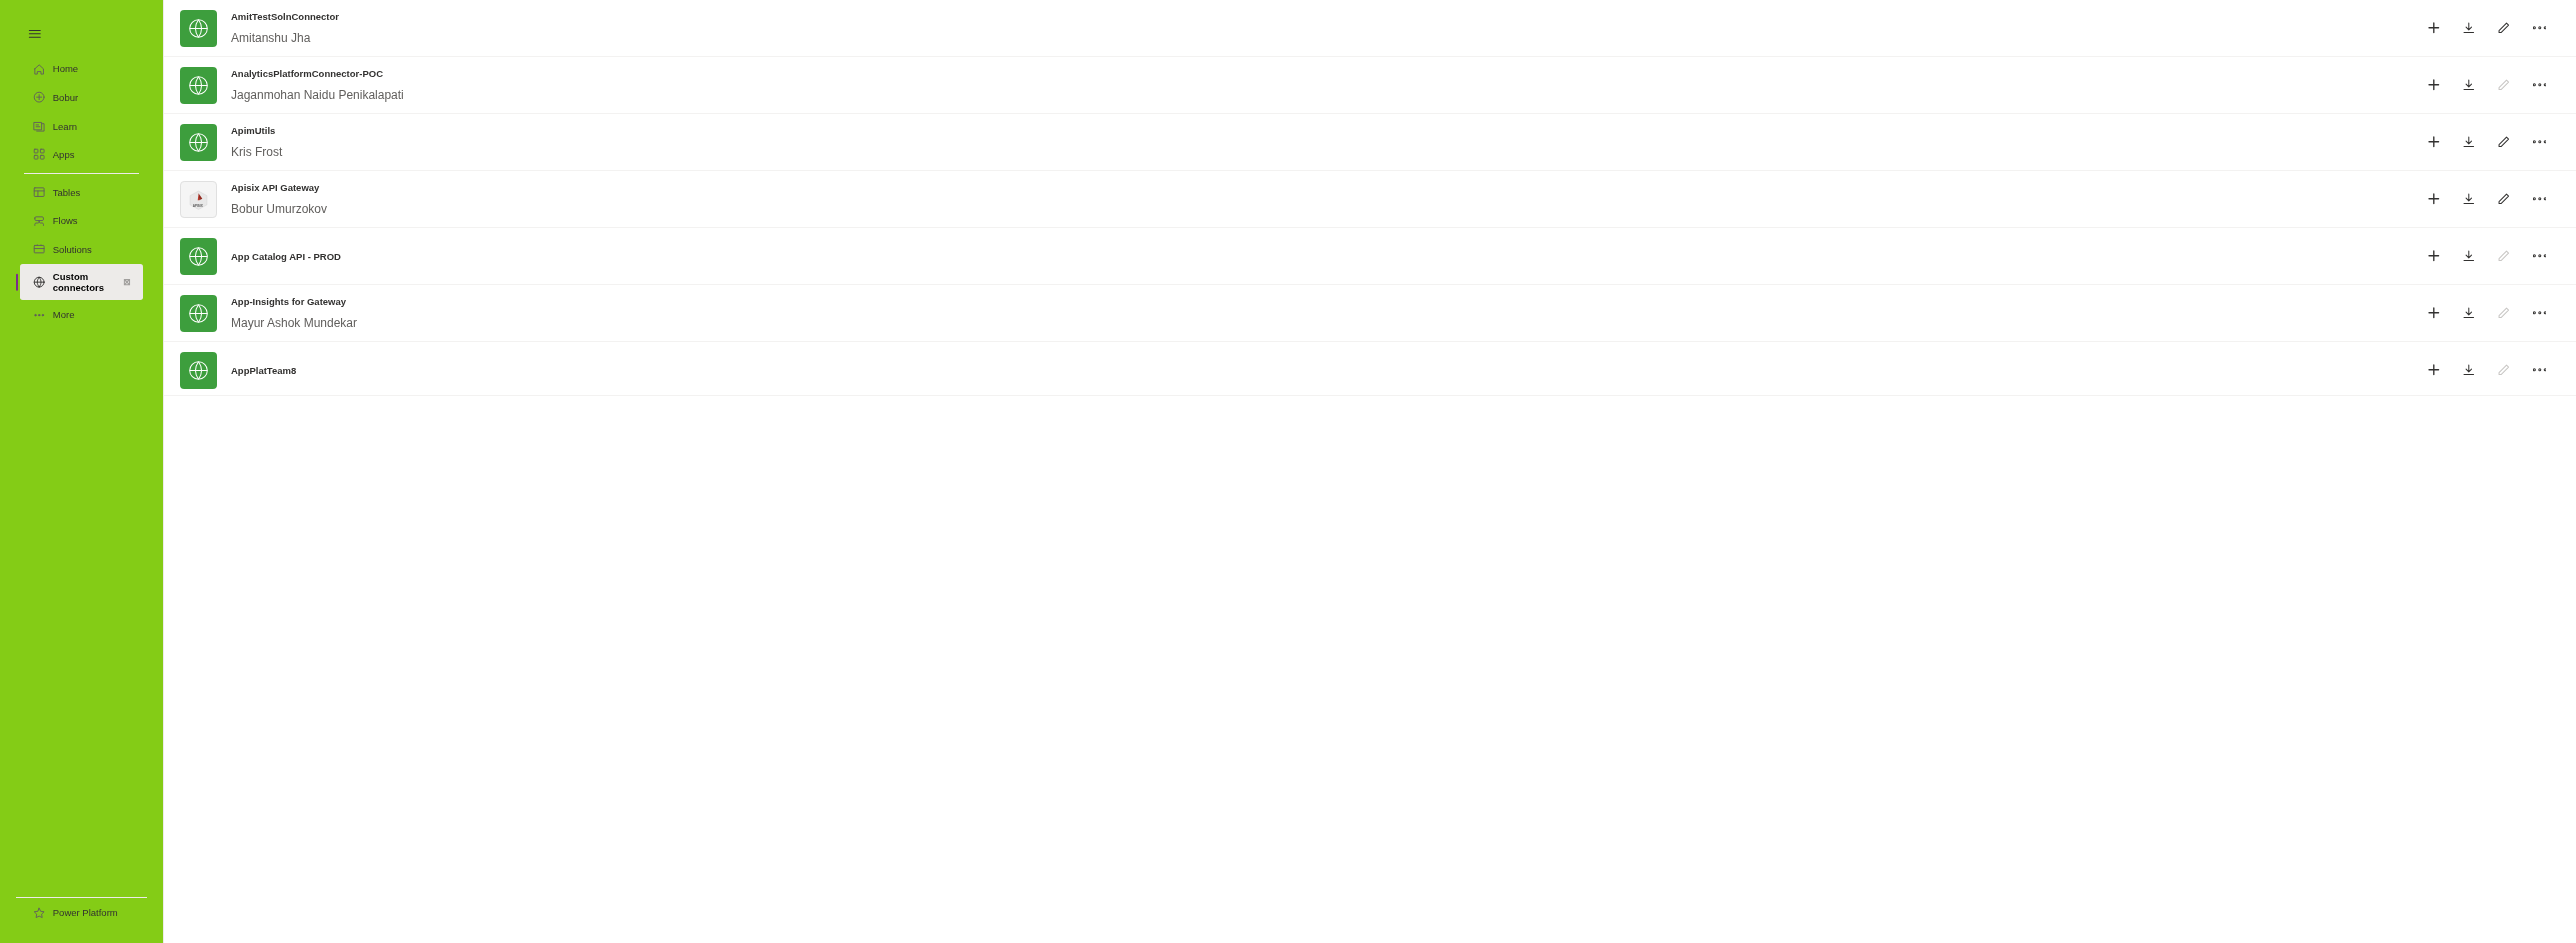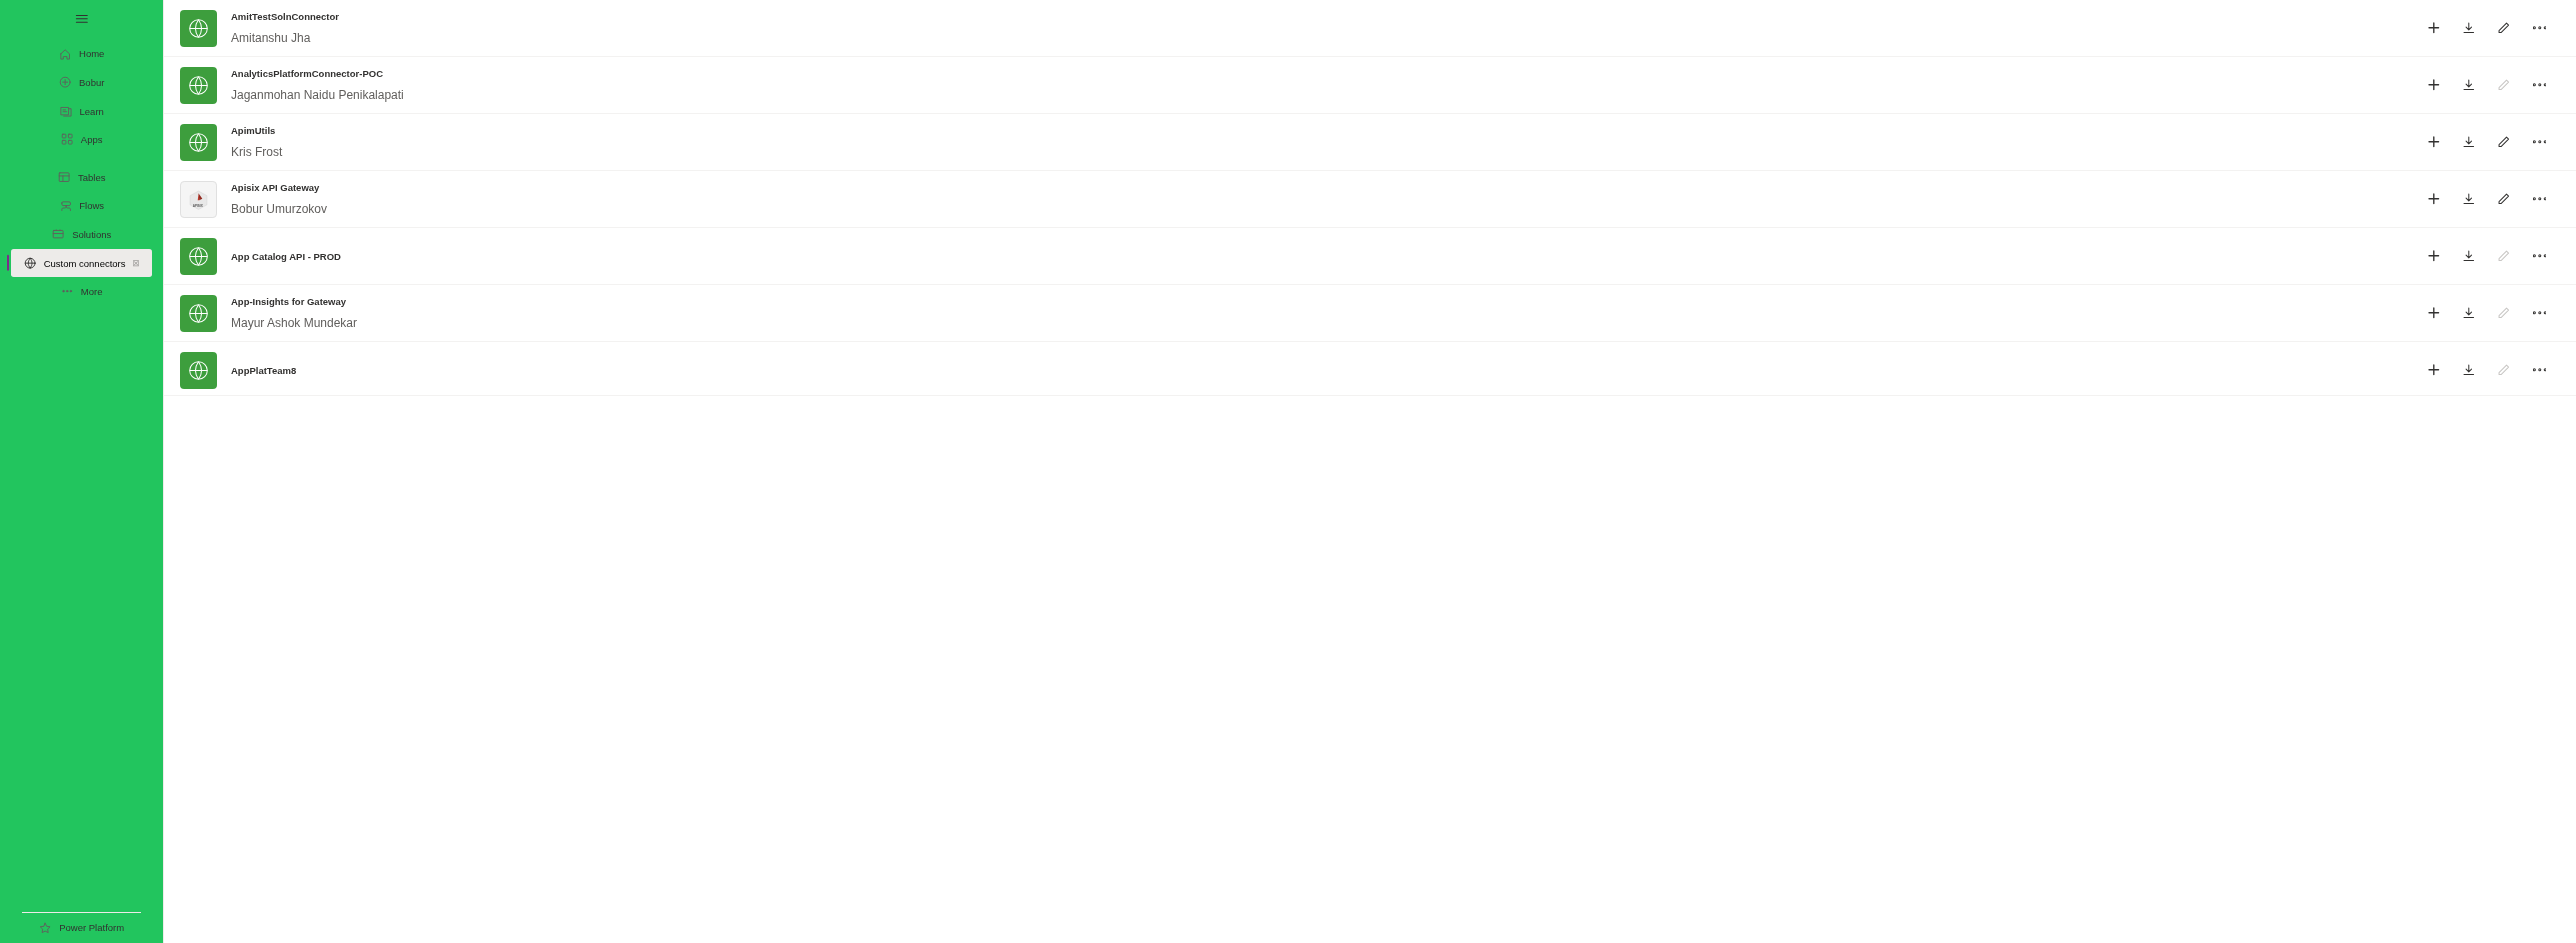--- a/index.html
+++ b/index.html
@@ -2,27 +2,26 @@
 <html style="font-size:11px"><head>
   <meta charset="utf-8">
   <style>
     * { box-sizing: border-box; margin: 0; padding: 0; }
     body { font-family: 'Segoe UI', sans-serif; background: #fff; display: flex; height: 100vh; overflow: hidden; }
 
     
     .sidebar {
       width: 164px;
       min-width: 164px;
-      background: #22c55e;
+      background: #84cc16;
       border-right: 0.7px solid #edebe9;
       display: flex;
       flex-direction: column;
-      padding: 1px;
+      padding: 16px;
       height: 100vh;
-      align-items: center;
     }
 
     .sidebar-hamburger {
       padding: 11px 12.3px;
       cursor: pointer;
       font-size: 12.3px;
       color: #333;
     }
 
     .sidebar-item {
@@ -33,21 +32,21 @@
       color: #323130;
       cursor: pointer;
       border-radius: 2.7px;
       margin: 0.7px 4.1px;
       position: relative;
       gap: 6.8px;
     }
 
     .sidebar-item.active {
       background: #edebe9;
-      font-weight: 400;
+      font-weight: 700;
       color: #000;
     }
 
     .sidebar-item.active::before {
       content: '';
       position: absolute;
       left: -4.1px;
       top: 50%;
       transform: translateY(-50%);
       width: 2px;

